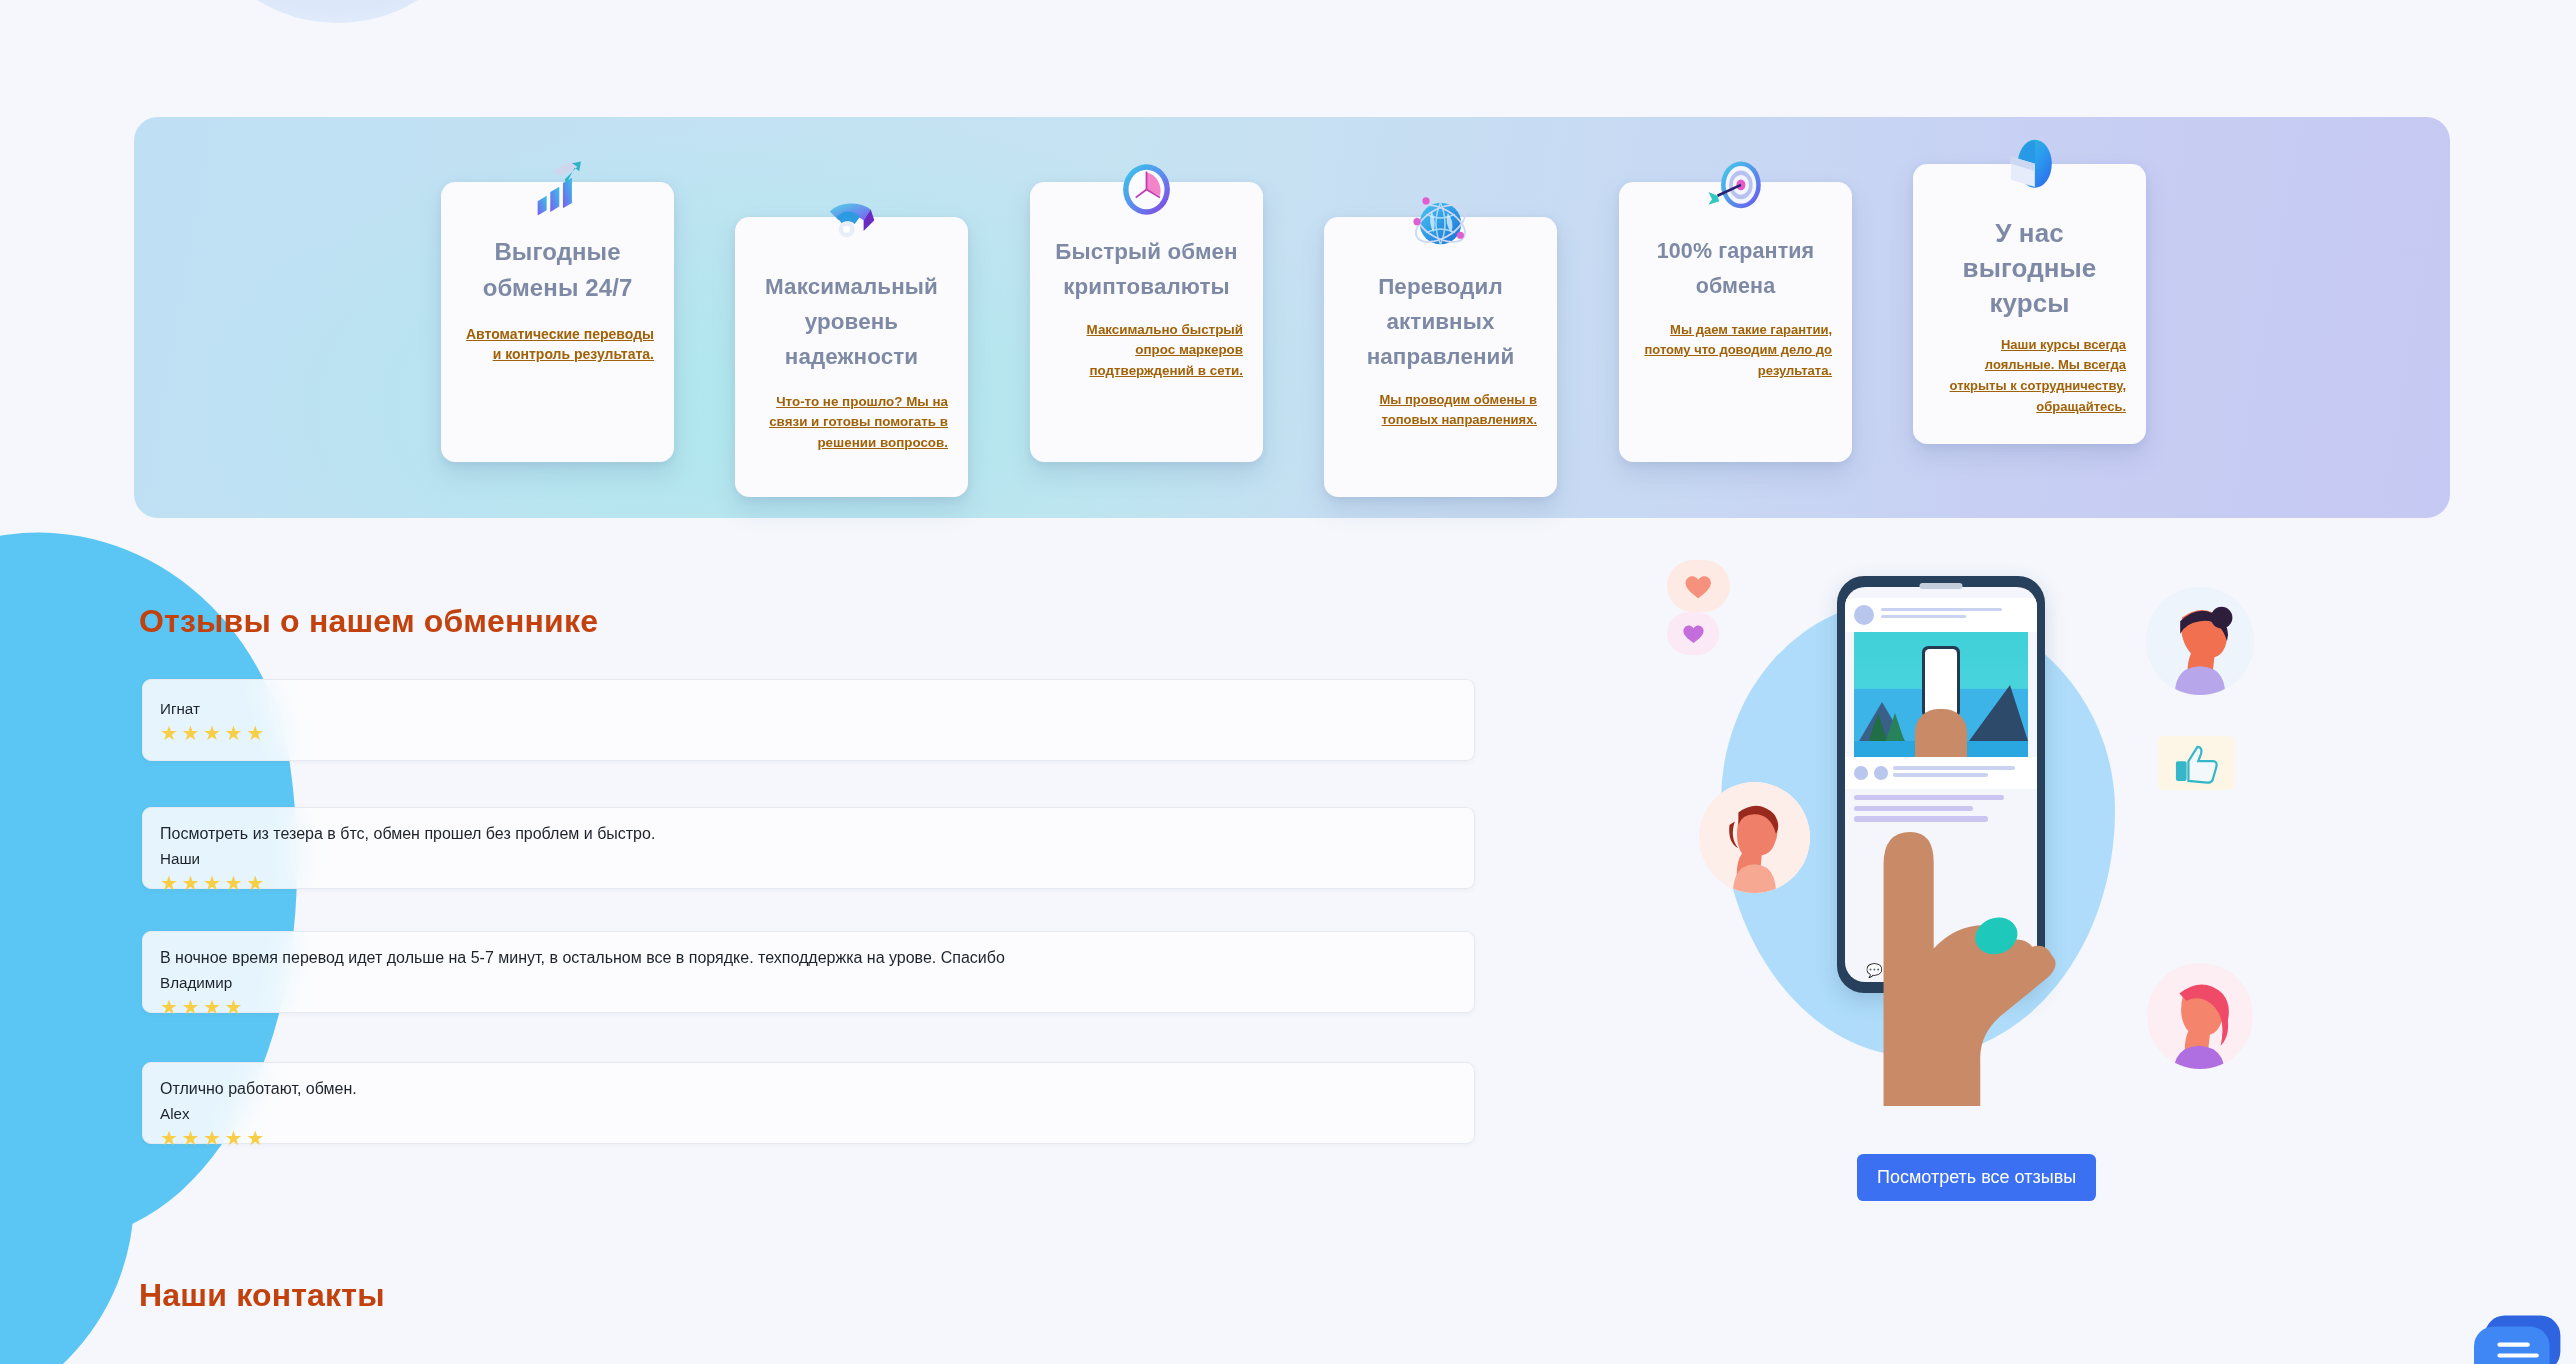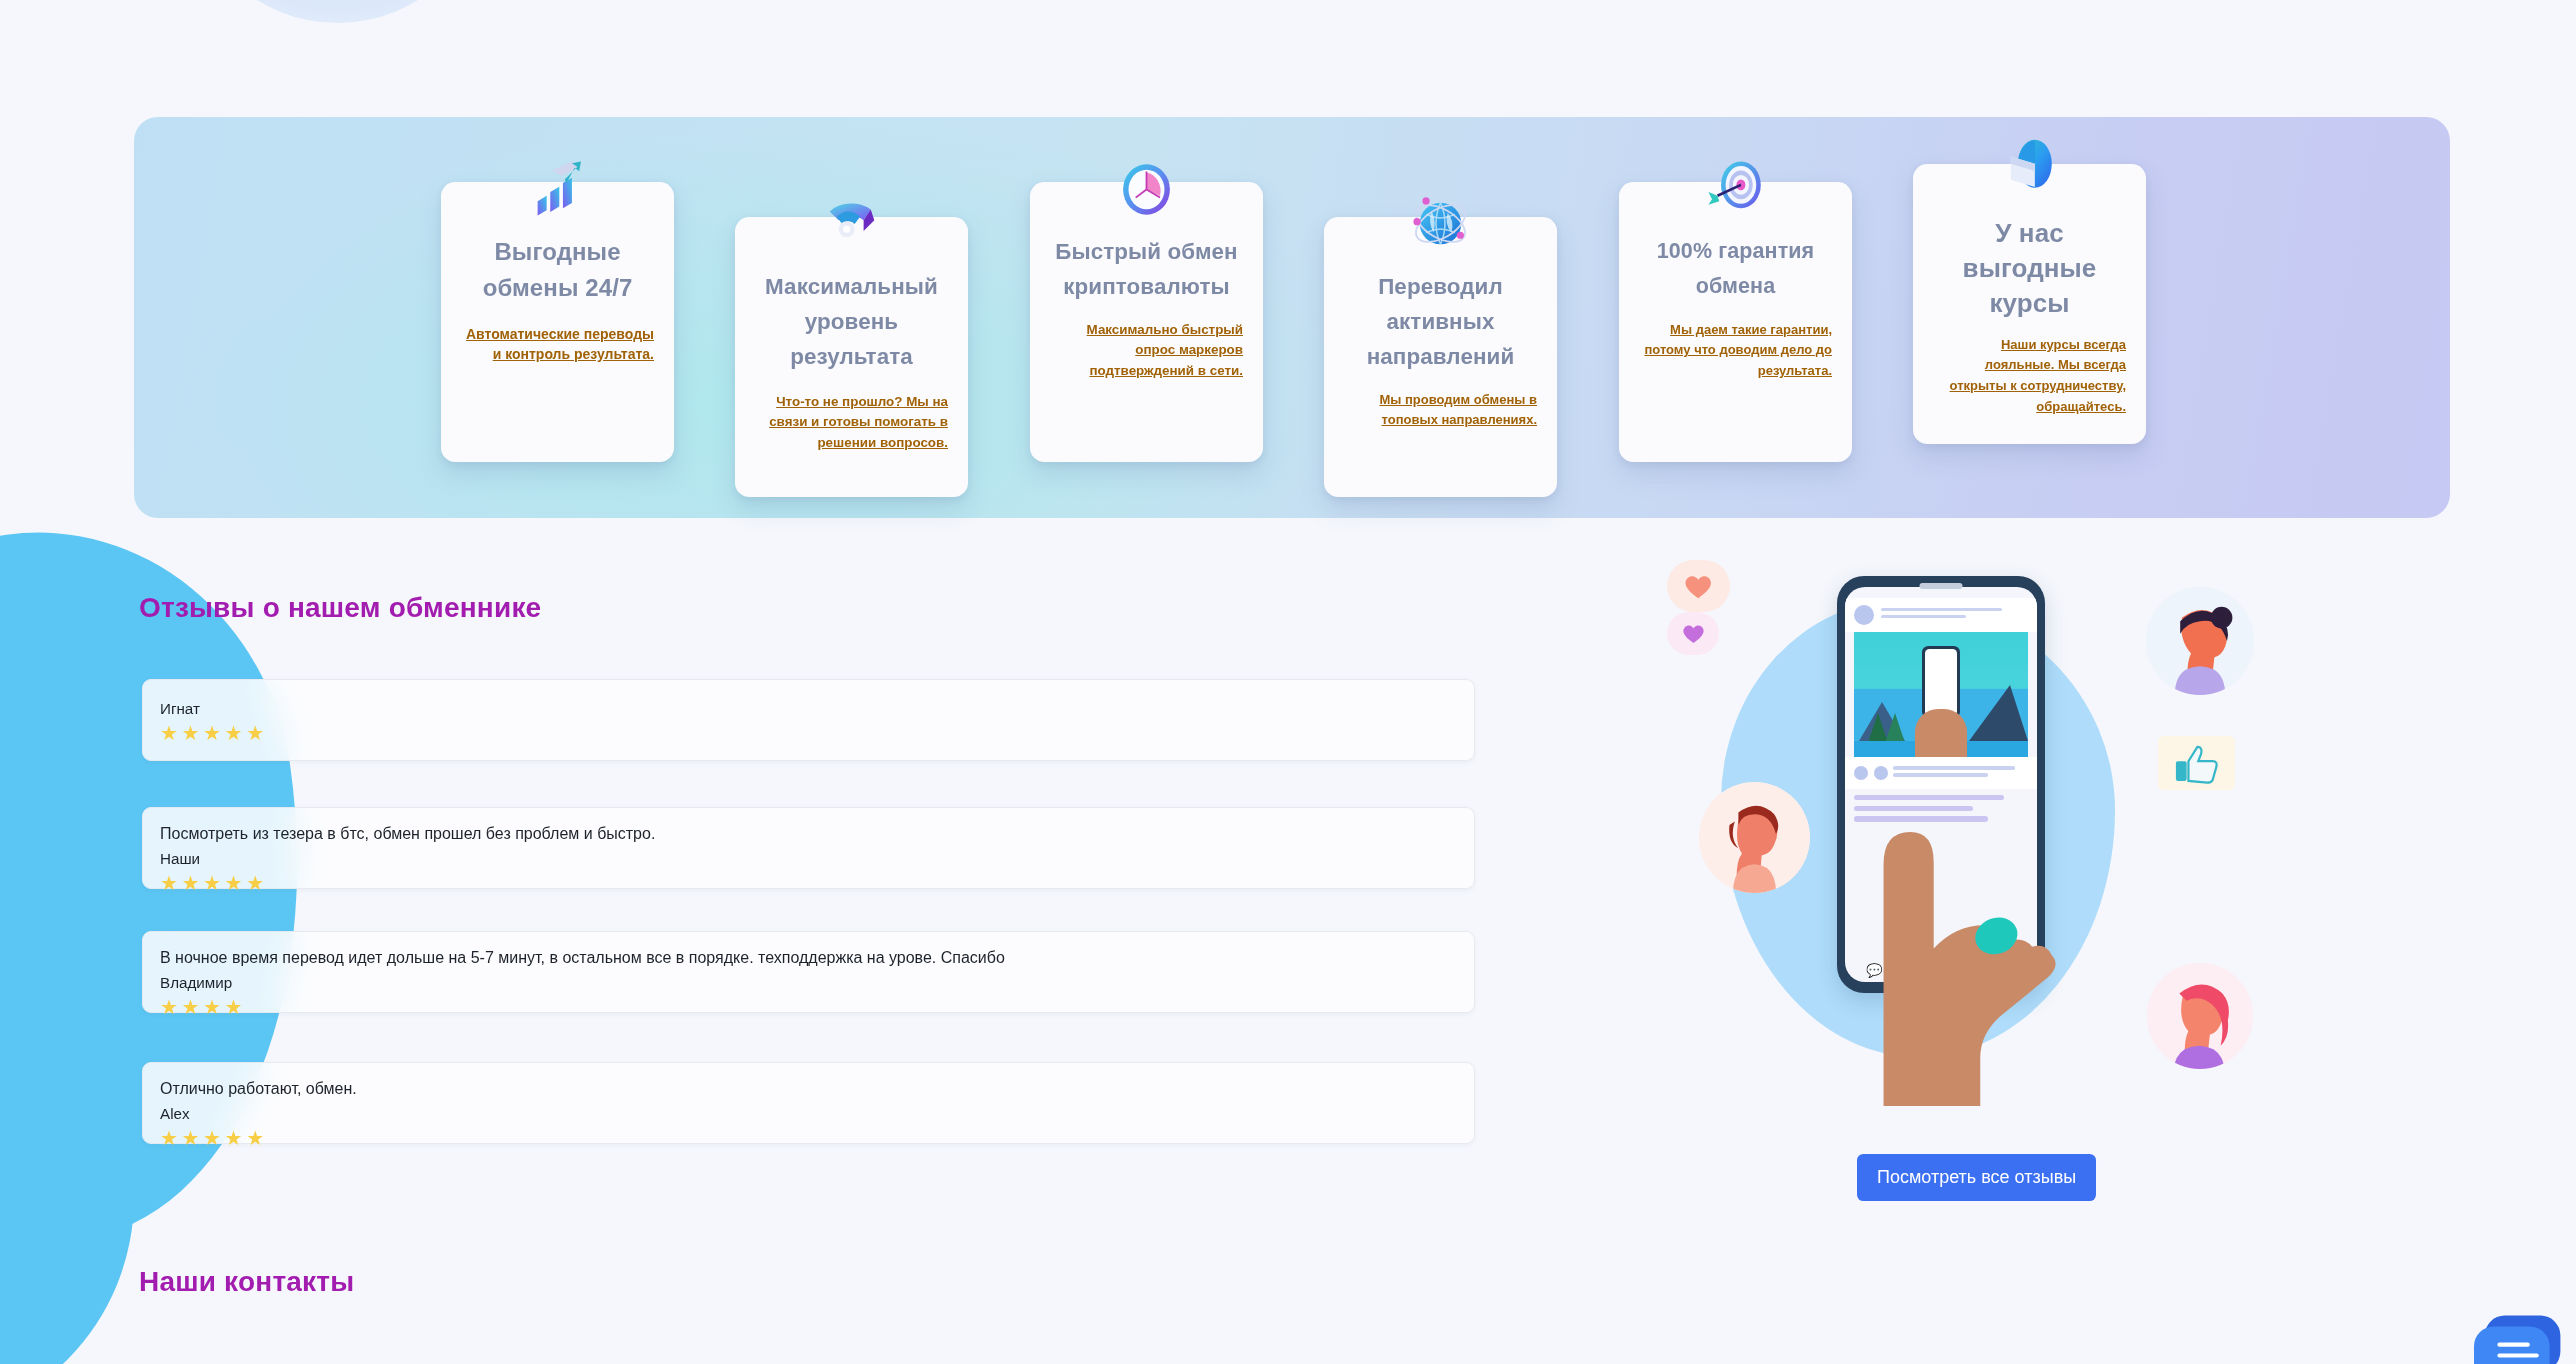--- a/index.html
+++ b/index.html
@@ -79,22 +79,22 @@
   }
   .blob2 {
     position: absolute; left: -332px; top: 1004px; width: 466px; height: 421px;
     background: #5bc6f3;
     border-radius: 50% 50% 48% 52% / 52% 46% 54% 48%;
   }
 
   
   .reviews-wrap { position: absolute; left: 0; top: 0; width: 100%; height: 100%; }
   .section-title {
-    position: absolute; color: #a21caf; font-weight: bold;
-    font-size: 28px; letter-spacing: 0.2px;
+    position: absolute; color: #c2410c; font-weight: bold;
+    font-size: 32px; letter-spacing: 0.2px; margin-top: 11px;
   }
   .t-reviews { left: 139px; top: 592px; }
   .t-contacts { left: 139px; top: 1266px; }
 
   .rcard {
     position: absolute; left: 142px; width: 1333px;
     background: rgba(253,253,254,0.86);
     border: 0.9px solid #e6e9f0;
     border-radius: 9px;
     box-shadow: 0 1.8px 4.5px rgba(60,80,120,0.05);
@@ -201,21 +201,21 @@
                   <stop offset="1" stop-color="#7c5cf2"></stop>
                 </linearGradient>
               </defs>
             <path d="M12 24 A30 22 0 0 1 58 22 L50 34 A18 14 0 0 0 22 34 Z" fill="url(#g2)"></path>
             <path d="M58 22 L62 34 L50 46 L50 34 Z" fill="#6b2bc2"></path>
             <path d="M20 30 A16 14 0 0 1 46 30 L40 38 A9 8 0 0 0 26 38 Z" fill="#2d9be0"></path>
             <circle cx="31" cy="44" r="9" fill="#e9edf7"></circle>
             <circle cx="31" cy="44" r="4" fill="#fff"></circle>
           </svg>
         </div>
-        <h3>Максимальный уровень результата</h3>
+        <h3>Максимальный уровень надежности</h3>
         <p>Что-то не прошло? Мы на связи и готовы помогать в решении вопросов.</p>
       </div>
 
       <div class="fcard c3">
         <div class="ficon">
           <svg width="63" height="63" viewBox="0 0 70 70">
             <defs>
                 <linearGradient id="g3" x1="0" y1="0" x2="1" y2="1">
               <stop offset="0" stop-color="#36cfe8"></stop>
                   <stop offset="0.5" stop-color="#5a8ef0"></stop>

